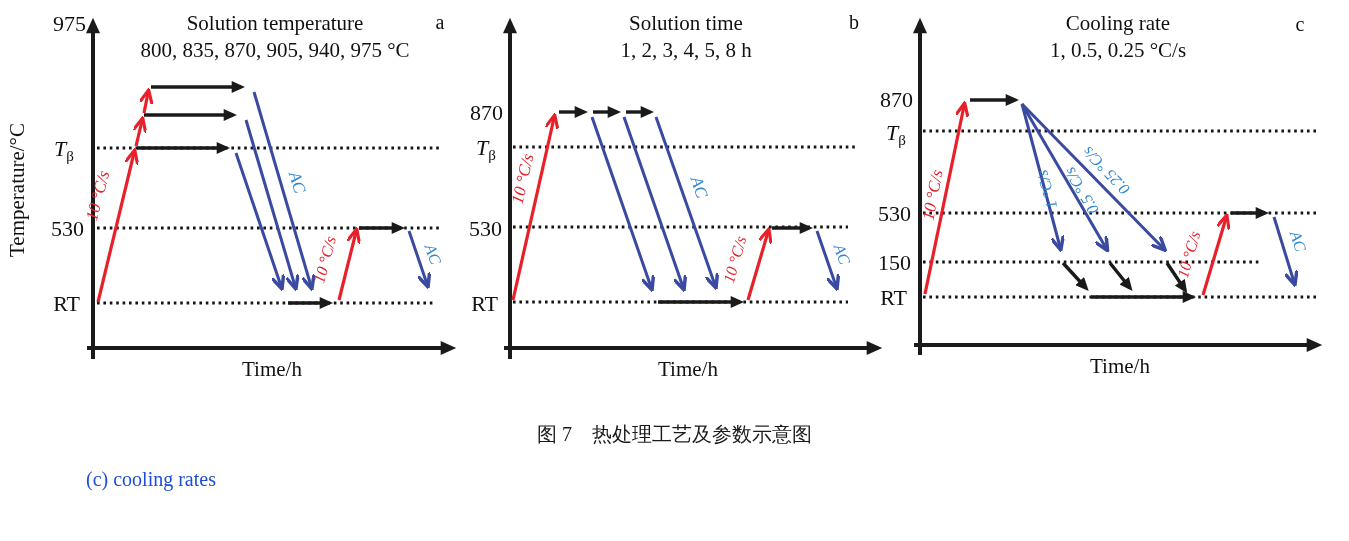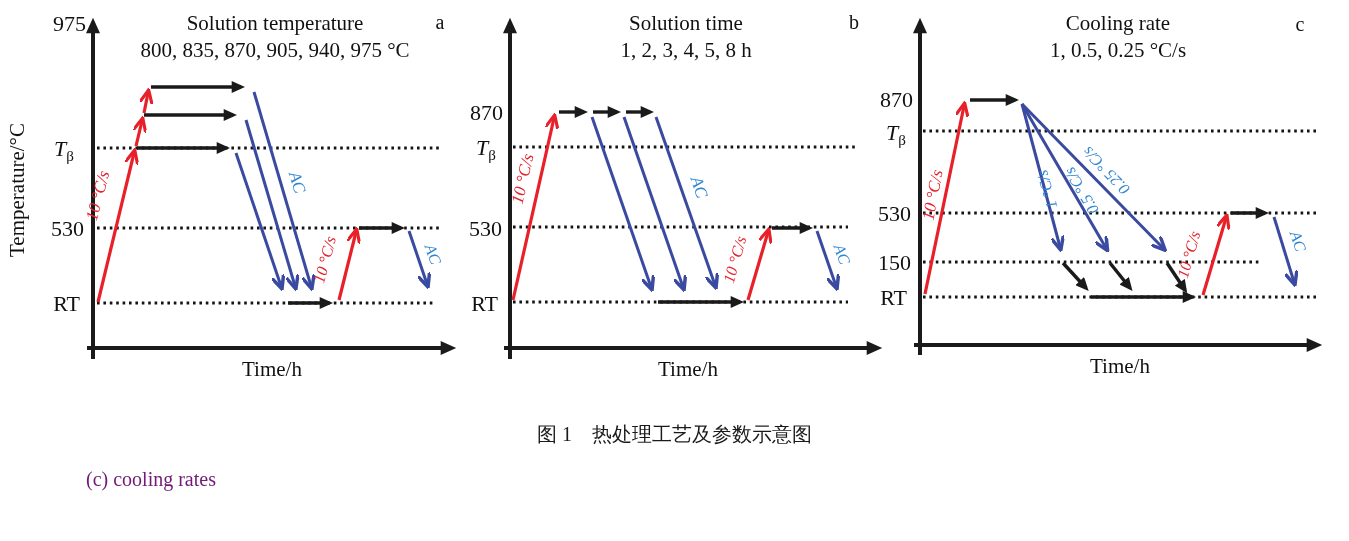--- a/index.html
+++ b/index.html
@@ -29,21 +29,21 @@
   .bls{fill:#2e86d0;font-style:italic;font-size:16px;}
   .it{font-style:italic;}
   .caption-cn{
     margin-top:23px;text-align:center;font-size:20px;line-height:25px;color:#1a1a1a;
   }
   .cap-en1{
     margin:26px 2px 0 2px;font-size:20px;line-height:24px;color:#1a1a1a;
     text-align:justify;text-align-last:justify;white-space:nowrap_off;
   }
   .cap-en2{
-    margin:20px 0 8px 86px;font-size:20px;line-height:24px;color:#701a75;
+    margin:20px 0 8px 86px;font-size:20px;line-height:24px;color:#1d4ed8;
   }
 </style>
 </head>
 <body>
 
 <div class="page">
 
   <svg width="1349" height="395" viewBox="0 0 1349 395">
     <defs>
       <marker id="ah-ax" markerUnits="userSpaceOnUse" markerWidth="17" markerHeight="14" viewBox="0 0 10 9" refX="6" refY="4.5" orient="auto">
@@ -183,16 +183,16 @@
       </g>
       <path class="kline" d="M1091,297 L1192,297" marker-end="url(#ah-k)"></path>
       <path class="rline" d="M1203,295 L1226,218" marker-end="url(#ah-r)"></path>
       <text class="rls" x="1194" y="256" text-anchor="middle" transform="rotate(-74 1194 256)">10 °C/s</text>
       <path class="kline" d="M1231,213 L1265,213" marker-end="url(#ah-k)"></path>
       <path class="bline" d="M1274,217 L1294,282" marker-end="url(#ah-b)"></path>
       <text class="bls" x="1293" y="243" text-anchor="middle" transform="rotate(71 1293 243)">AC</text>
     </g>
   </svg>
 
-  <div class="caption-cn">图 1　热处理工艺及参数示意图</div>
+  <div class="caption-cn">图 7　热处理工艺及参数示意图</div>
   <div class="cap-en2">(c) cooling rates</div>
 
 </div>
 
 </body></html>

